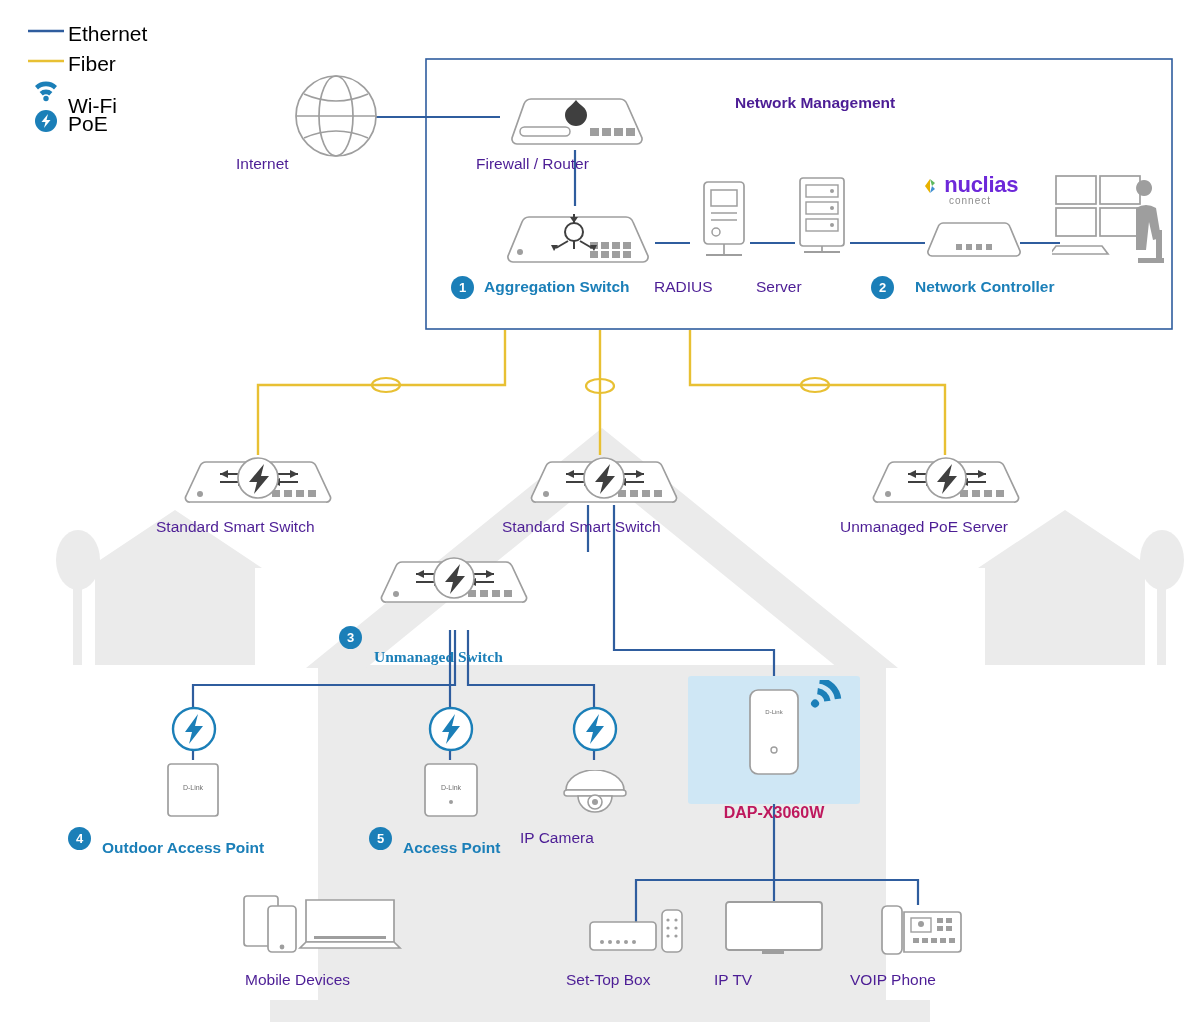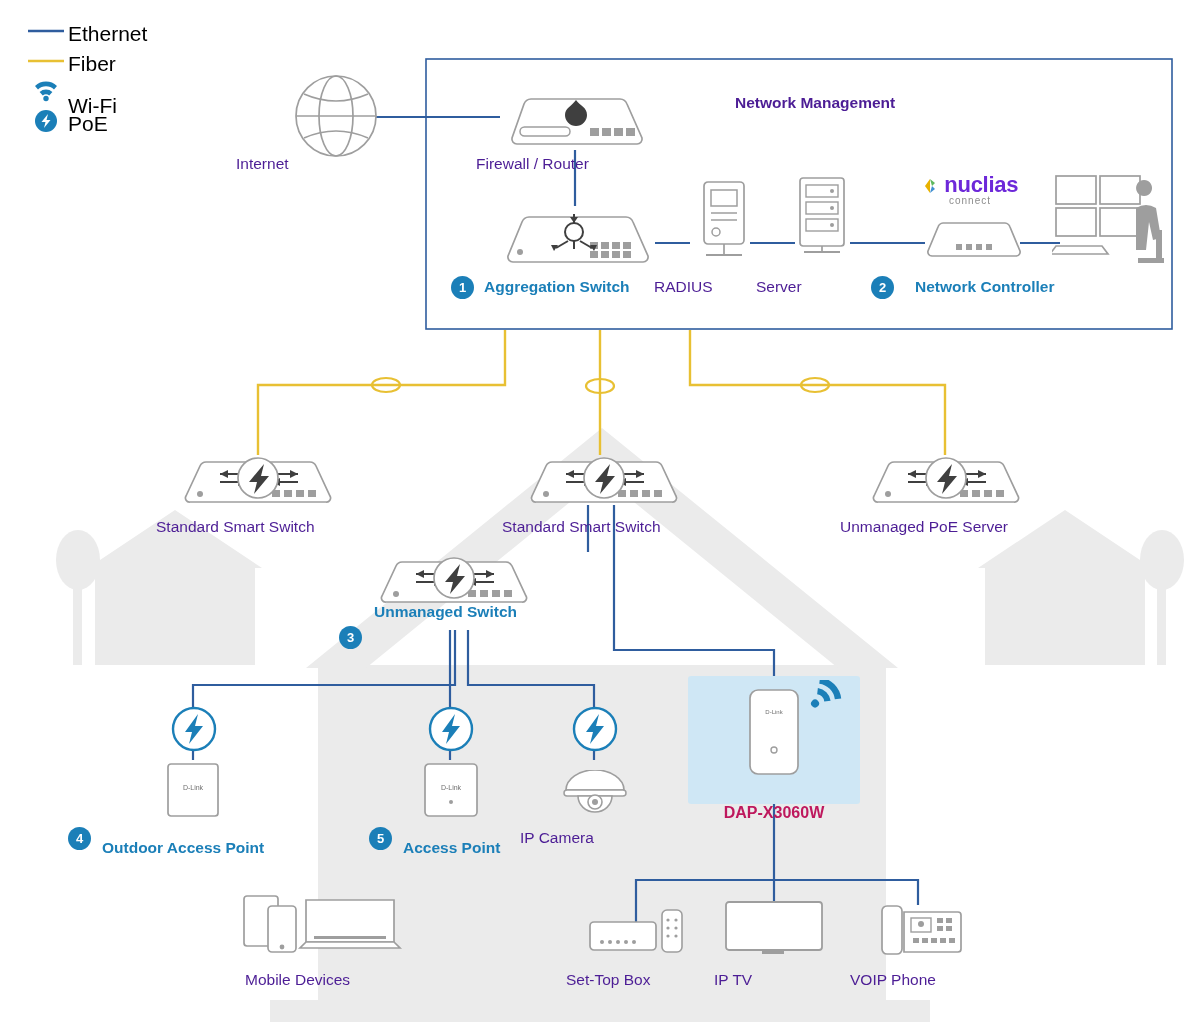--- a/index.html
+++ b/index.html
@@ -414,21 +414,21 @@
         <path d="M40 22 l8 -4 v8 z"></path>
           <path d="M66 30 l-8 -4 v8 z"></path>
         <path d="M118 22 l-8 -4 v8 z"></path>
           <path d="M92 30 l8 -4 v8 z"></path>
       </g>
       <circle cx="78" cy="26" r="20" fill="#ffffff" stroke="#9e9e9e" stroke-width="1.7"></circle>
       <path d="M84 12 L69 30 L77 30 L74 42 L89 24 L81 24 Z" fill="#3f3f3f"></path>
     </svg>
   </div>
   <div class="badge" style="left:339px; top:626px;">3</div>
-  <div class="lbl blue" style="left:374px; top:603px; width:200px; text-align:left;">Unmanaged Switch</div>
+  <div class="lbl blue" style="left:374px; top:648px; width:200px; text-align:left;font-family:Liberation Serif, serif;">Unmanaged Switch</div>
 
   <div class="dev" style="left:171px; top:706px;">
     <svg width="46" height="46">
       <circle cx="23" cy="23" r="21" fill="#ffffff" stroke="#1b7fb8" stroke-width="2.4"></circle>
       <path d="M27 8 L14 26 L21 26 L18 38 L32 20 L24 20 Z" fill="#1b7fb8"></path>
     </svg>
   </div>
   <div class="dev" style="left:166px; top:762px;">
     <svg width="54" height="56">
       <rect x="2" y="2" width="50" height="52" rx="3" fill="#ffffff" stroke="#9e9e9e" stroke-width="1.7"></rect>

